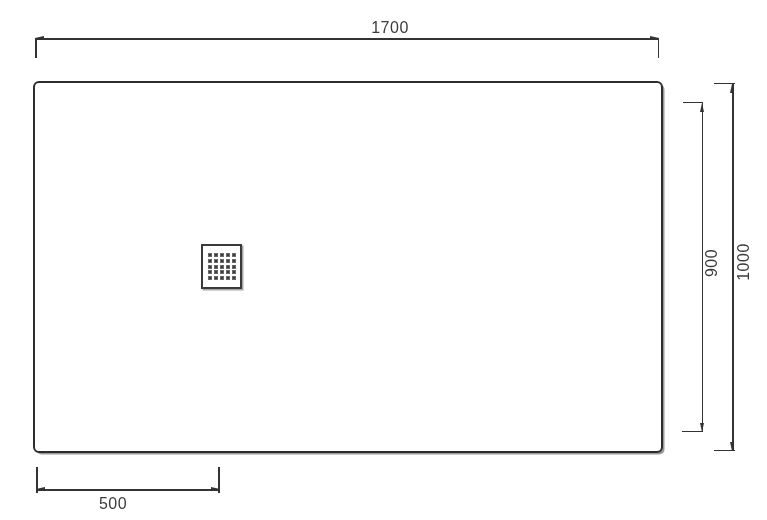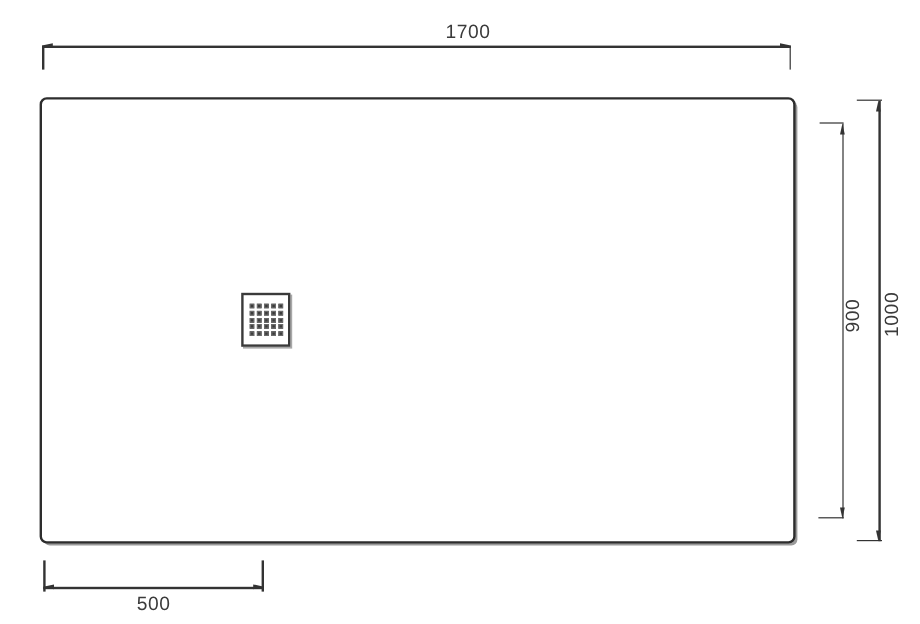--- a/index.html
+++ b/index.html
@@ -120,21 +120,21 @@
   <div>
     <span class="dim-label rot" style="left:744px; top:262px;">1000</span>
     <div class="dline" style="left:732px; top:84px; width:1.5px; height:367px;"></div>
     <div class="dline" style="left:714px; top:83px; width:21px; height:1.4px;"></div>
     <div class="dline" style="left:714px; top:450px; width:21px; height:1.4px;"></div>
     <div class="arr arr-up" style="left:730.2px; top:84px;"></div>
     <div class="arr arr-down" style="left:730.2px; top:442px;"></div>
   </div>
 
   <div>
-    <span class="dim-label hctr" style="left:128px; top:496px;">500</span>
+    <span class="dim-label hctr" style="left:113px; top:496px;">500</span>
     <div class="dline" style="left:36px; top:467px; width:1.5px; height:26px;"></div>
     <div class="dline" style="left:218px; top:467px; width:1.5px; height:26px;"></div>
     <div class="dline" style="left:36px; top:489px; width:183px; height:1.5px;"></div>
     <div class="arr arr-left" style="left:36px;  top:487.2px;"></div>
     <div class="arr arr-right" style="left:210.5px; top:487.2px;"></div>
   </div>
 
 </div>
 
 </body></html>

